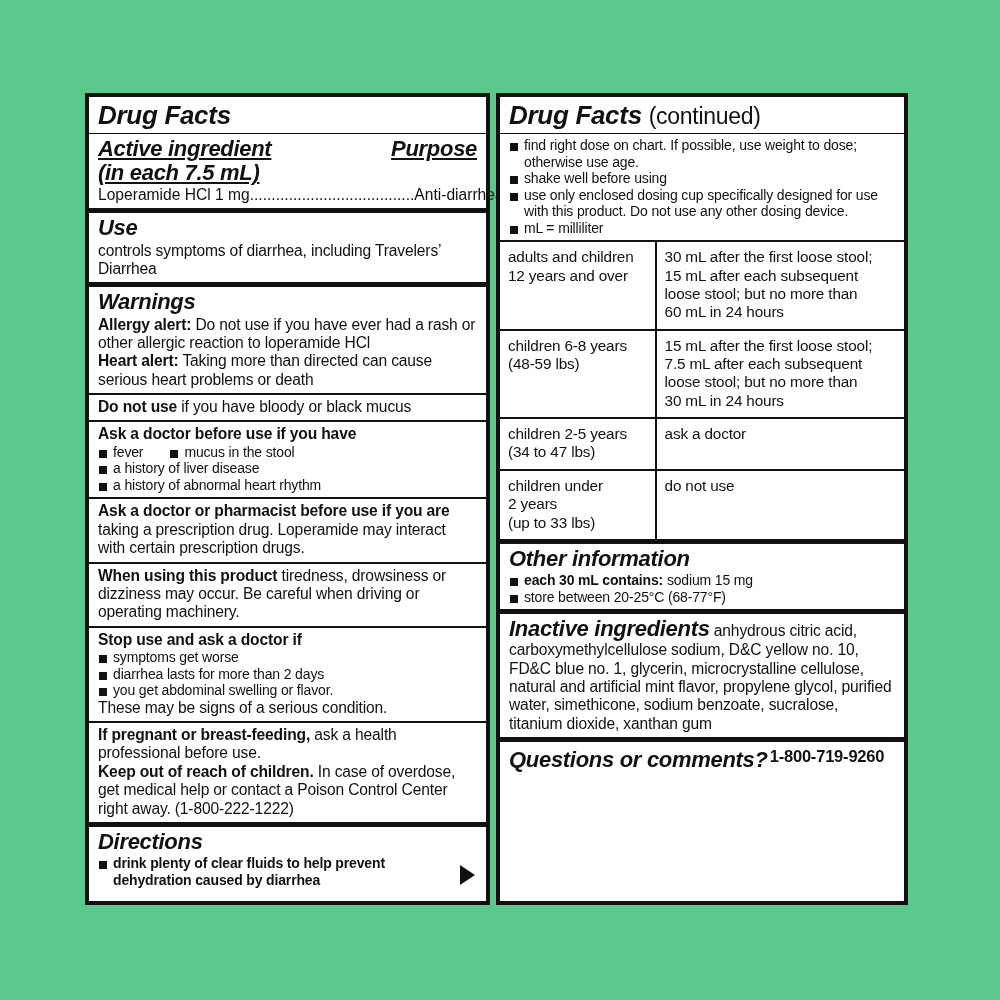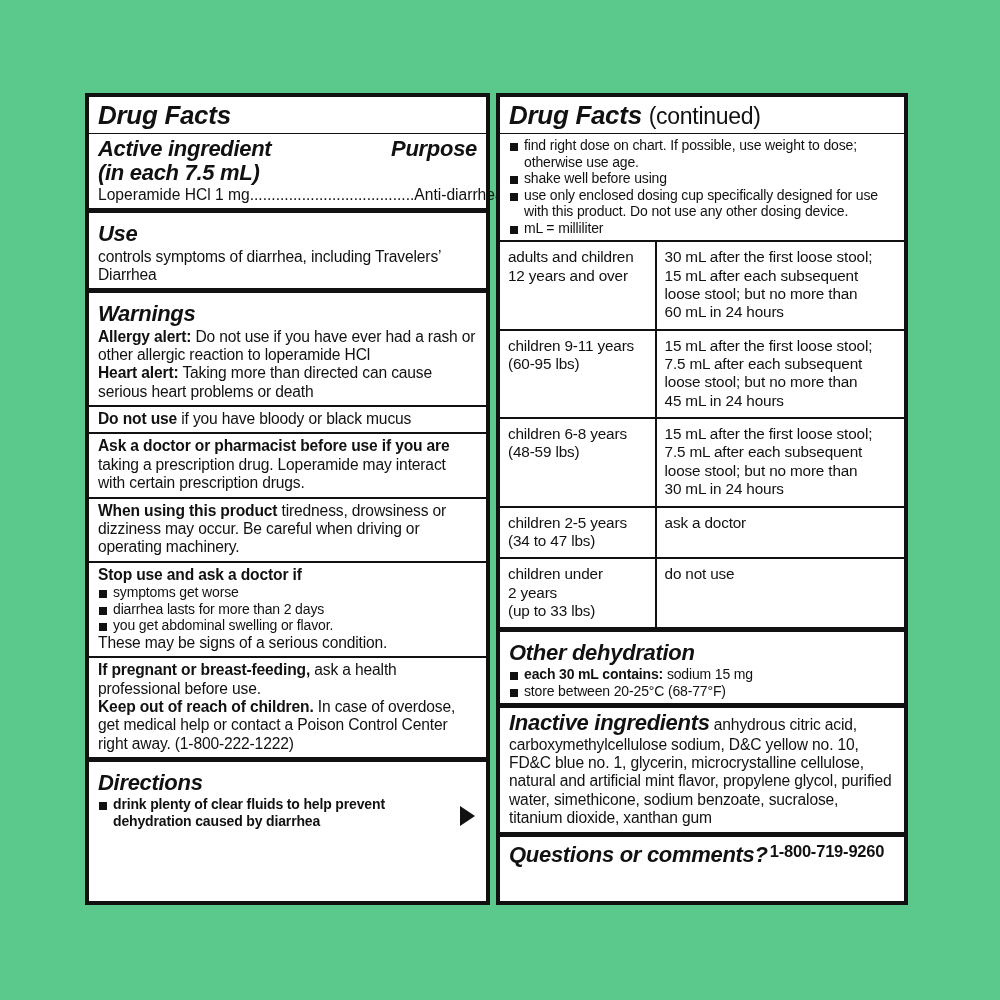--- a/index.html
+++ b/index.html
@@ -62,26 +62,27 @@
     font-weight: normal;
     font-size: 23px;
   }
 
   .h2 {
     font-weight: bold;
     font-style: italic;
     font-size: 22px;
     line-height: 1.1;
     letter-spacing: -0.3px;
-    margin: 6px 0 1px 0;
+    margin: 0 0 1px 0;
   }
   .h2-row {
     display: flex;
     justify-content: space-between;
     align-items: flex-start;
+    text-decoration: underline;
   }
   .h2-row .h2 { margin: 0; }
 
   .body {
     font-size: 15.6px;
     line-height: 1.18;
     letter-spacing: -0.15px;
   }
   b, .b { font-weight: bold; }
 
@@ -214,20 +215,31 @@
           <b>Heart alert:</b><span> Taking more than directed can cause serious heart problems or death</span>
         </div>
       </div>
 
       <div class="sect rule-med">
         <div class="body">
           <b>Do not use</b><span> if you have bloody or black mucus</span>
         </div>
       </div>
 
+      <div class="sect rule-med">
+        <div class="body b">Ask a doctor before use if you have</div>
+        <ul class="blist tight inline-bullets">
+          <li>fever</li>
+          <li>mucus in the stool</li>
+        </ul>
+        <ul class="blist tight">
+          <li>a history of liver disease</li>
+          <li>a history of abnormal heart rhythm</li>
+        </ul>
+      </div>
 
       <div class="sect rule-med">
         <div class="body">
           <b>Ask a doctor or pharmacist before use if you are</b><span> taking a prescription drug. Loperamide may interact with certain prescription drugs.</span>
         </div>
       </div>
 
       <div class="sect rule-med">
         <div class="body">
           <b>When using this product</b><span> tiredness, drowsiness or dizziness may occur. Be careful when driving or operating machinery.</span>
@@ -286,28 +298,20 @@
       <div class="rule-med">
         <table class="dose">
           <tbody>
               <tr>
             <td class="col1" style="white-space: pre-line;">adults and children
 12 years and over</td>
             <td style="white-space: pre-line;">30 mL after the first loose stool;
 15 mL after each subsequent
 loose stool; but no more than
 60 mL in 24 hours</td>
-          </tr>
-          <tr>
-            <td class="col1" style="white-space: pre-line;">children 9-11 years
-(60-95 lbs)</td>
-            <td style="white-space: pre-line;">15 mL after the first loose stool;
-7.5 mL after each subsequent
-loose stool; but no more than
-45 mL in 24 hours</td>
           </tr>
           <tr>
             <td class="col1" style="white-space: pre-line; margin-left: 16px;">children 6-8 years
 (48-59 lbs)</td>
             <td style="white-space: pre-line;">15 mL after the first loose stool;
 7.5 mL after each subsequent
 loose stool; but no more than
 30 mL in 24 hours</td>
           </tr>
           <tr>
@@ -319,21 +323,21 @@
             <td class="col1" style="white-space: pre-line;">children under
 2 years
 (up to 33 lbs)</td>
             <td style="white-space: pre-line;">do not use</td>
           </tr>
         </tbody>
           </table>
       </div>
 
       <div class="sect rule-thick">
-        <div class="h2">Other dehydration</div>
+        <div class="h2">Other information</div>
         <ul class="blist tight">
           <li><b>each 30 mL contains:</b><span> sodium 15 mg</span></li>
           <li>store between 20-25°C (68-77°F)</li>
         </ul>
       </div>
 
       <div class="sect rule-thick">
         <div class="body">
           <span class="h2" style="display:inline;">Inactive ingredients</span>
           <span>anhydrous citric acid, carboxymethylcellulose sodium, D&amp;C yellow no. 10, FD&amp;C blue no. 1, glycerin, microcrystalline cellulose, natural and artificial mint flavor, propylene glycol, purified water, simethicone, sodium benzoate, sucralose, titanium dioxide, xanthan gum</span>

